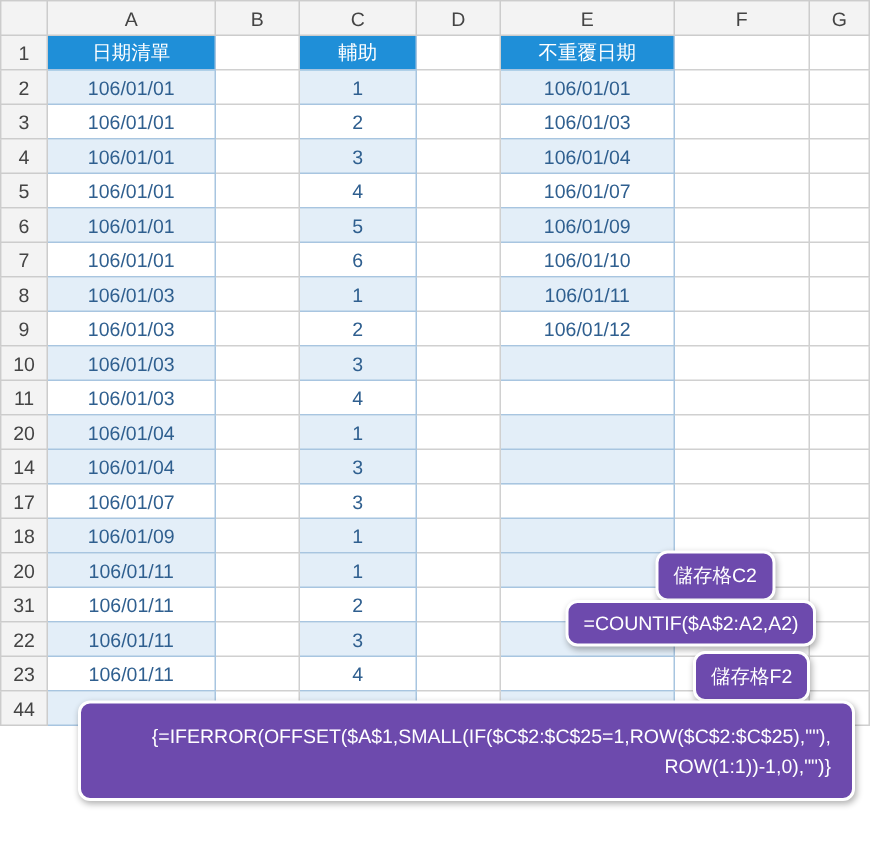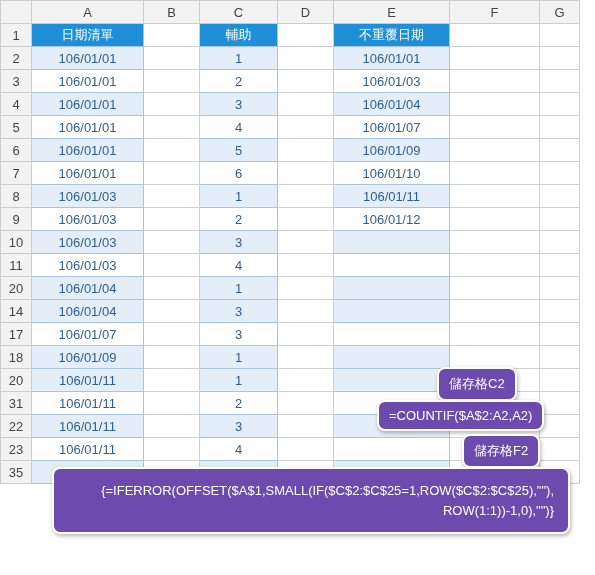--- a/index.html
+++ b/index.html
@@ -267,21 +267,21 @@
         <td class="rowhdr">23</td>
         <td class="cell">106/01/11</td>
         <td class="cell" style="border: 1px solid rgb(208, 208, 208);"></td>
         <td class="cell">4</td>
         <td class="cell" style="border: 1px solid rgb(208, 208, 208);"></td>
         <td class="cell"></td>
         <td class="cell" style="border: 1px solid rgb(208, 208, 208);"></td>
         <td class="cell" style="border: 1px solid rgb(208, 208, 208);"></td>
       </tr>
       <tr>
-        <td class="rowhdr">35</td>
+        <td class="rowhdr">44</td>
         <td class="cell band">106/01/11</td>
         <td class="cell" style="border: 1px solid rgb(208, 208, 208);"></td>
         <td class="cell band">5</td>
         <td class="cell" style="border: 1px solid rgb(208, 208, 208);"></td>
         <td class="cell band"></td>
         <td class="cell" style="border: 1px solid rgb(208, 208, 208);"></td>
         <td class="cell" style="border: 1px solid rgb(208, 208, 208);"></td>
       </tr>
     </tbody>
   </table>

